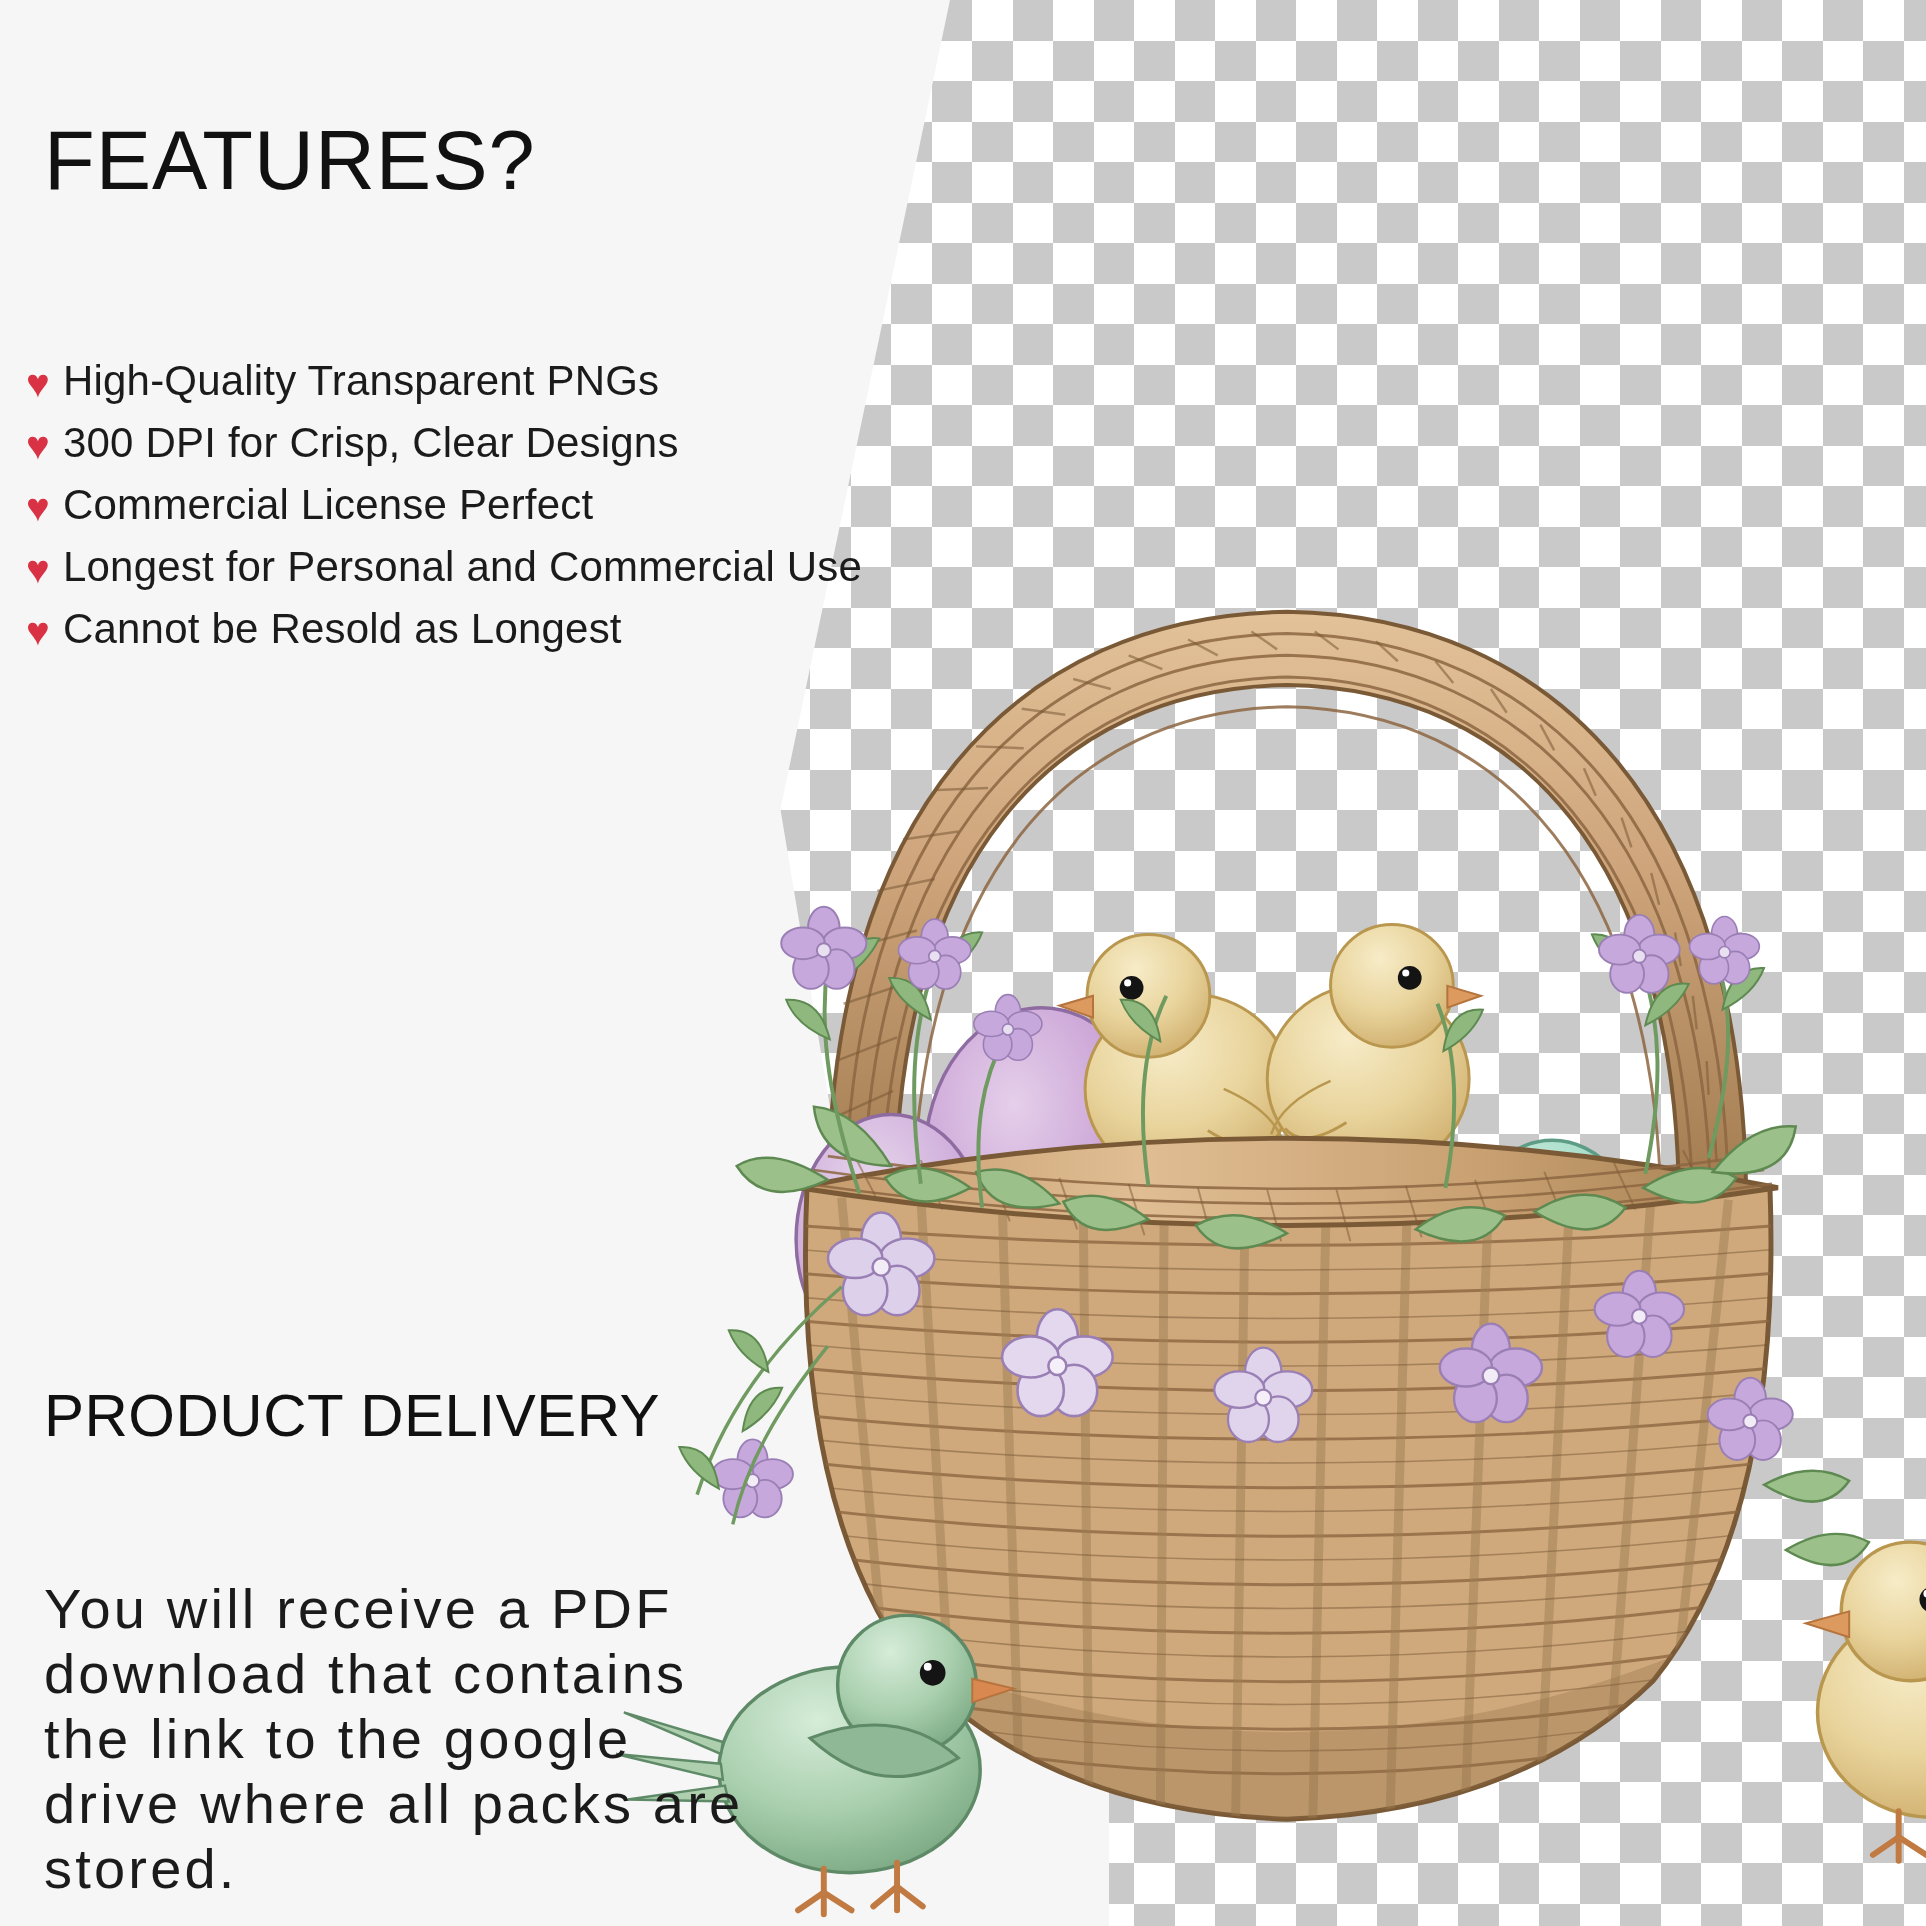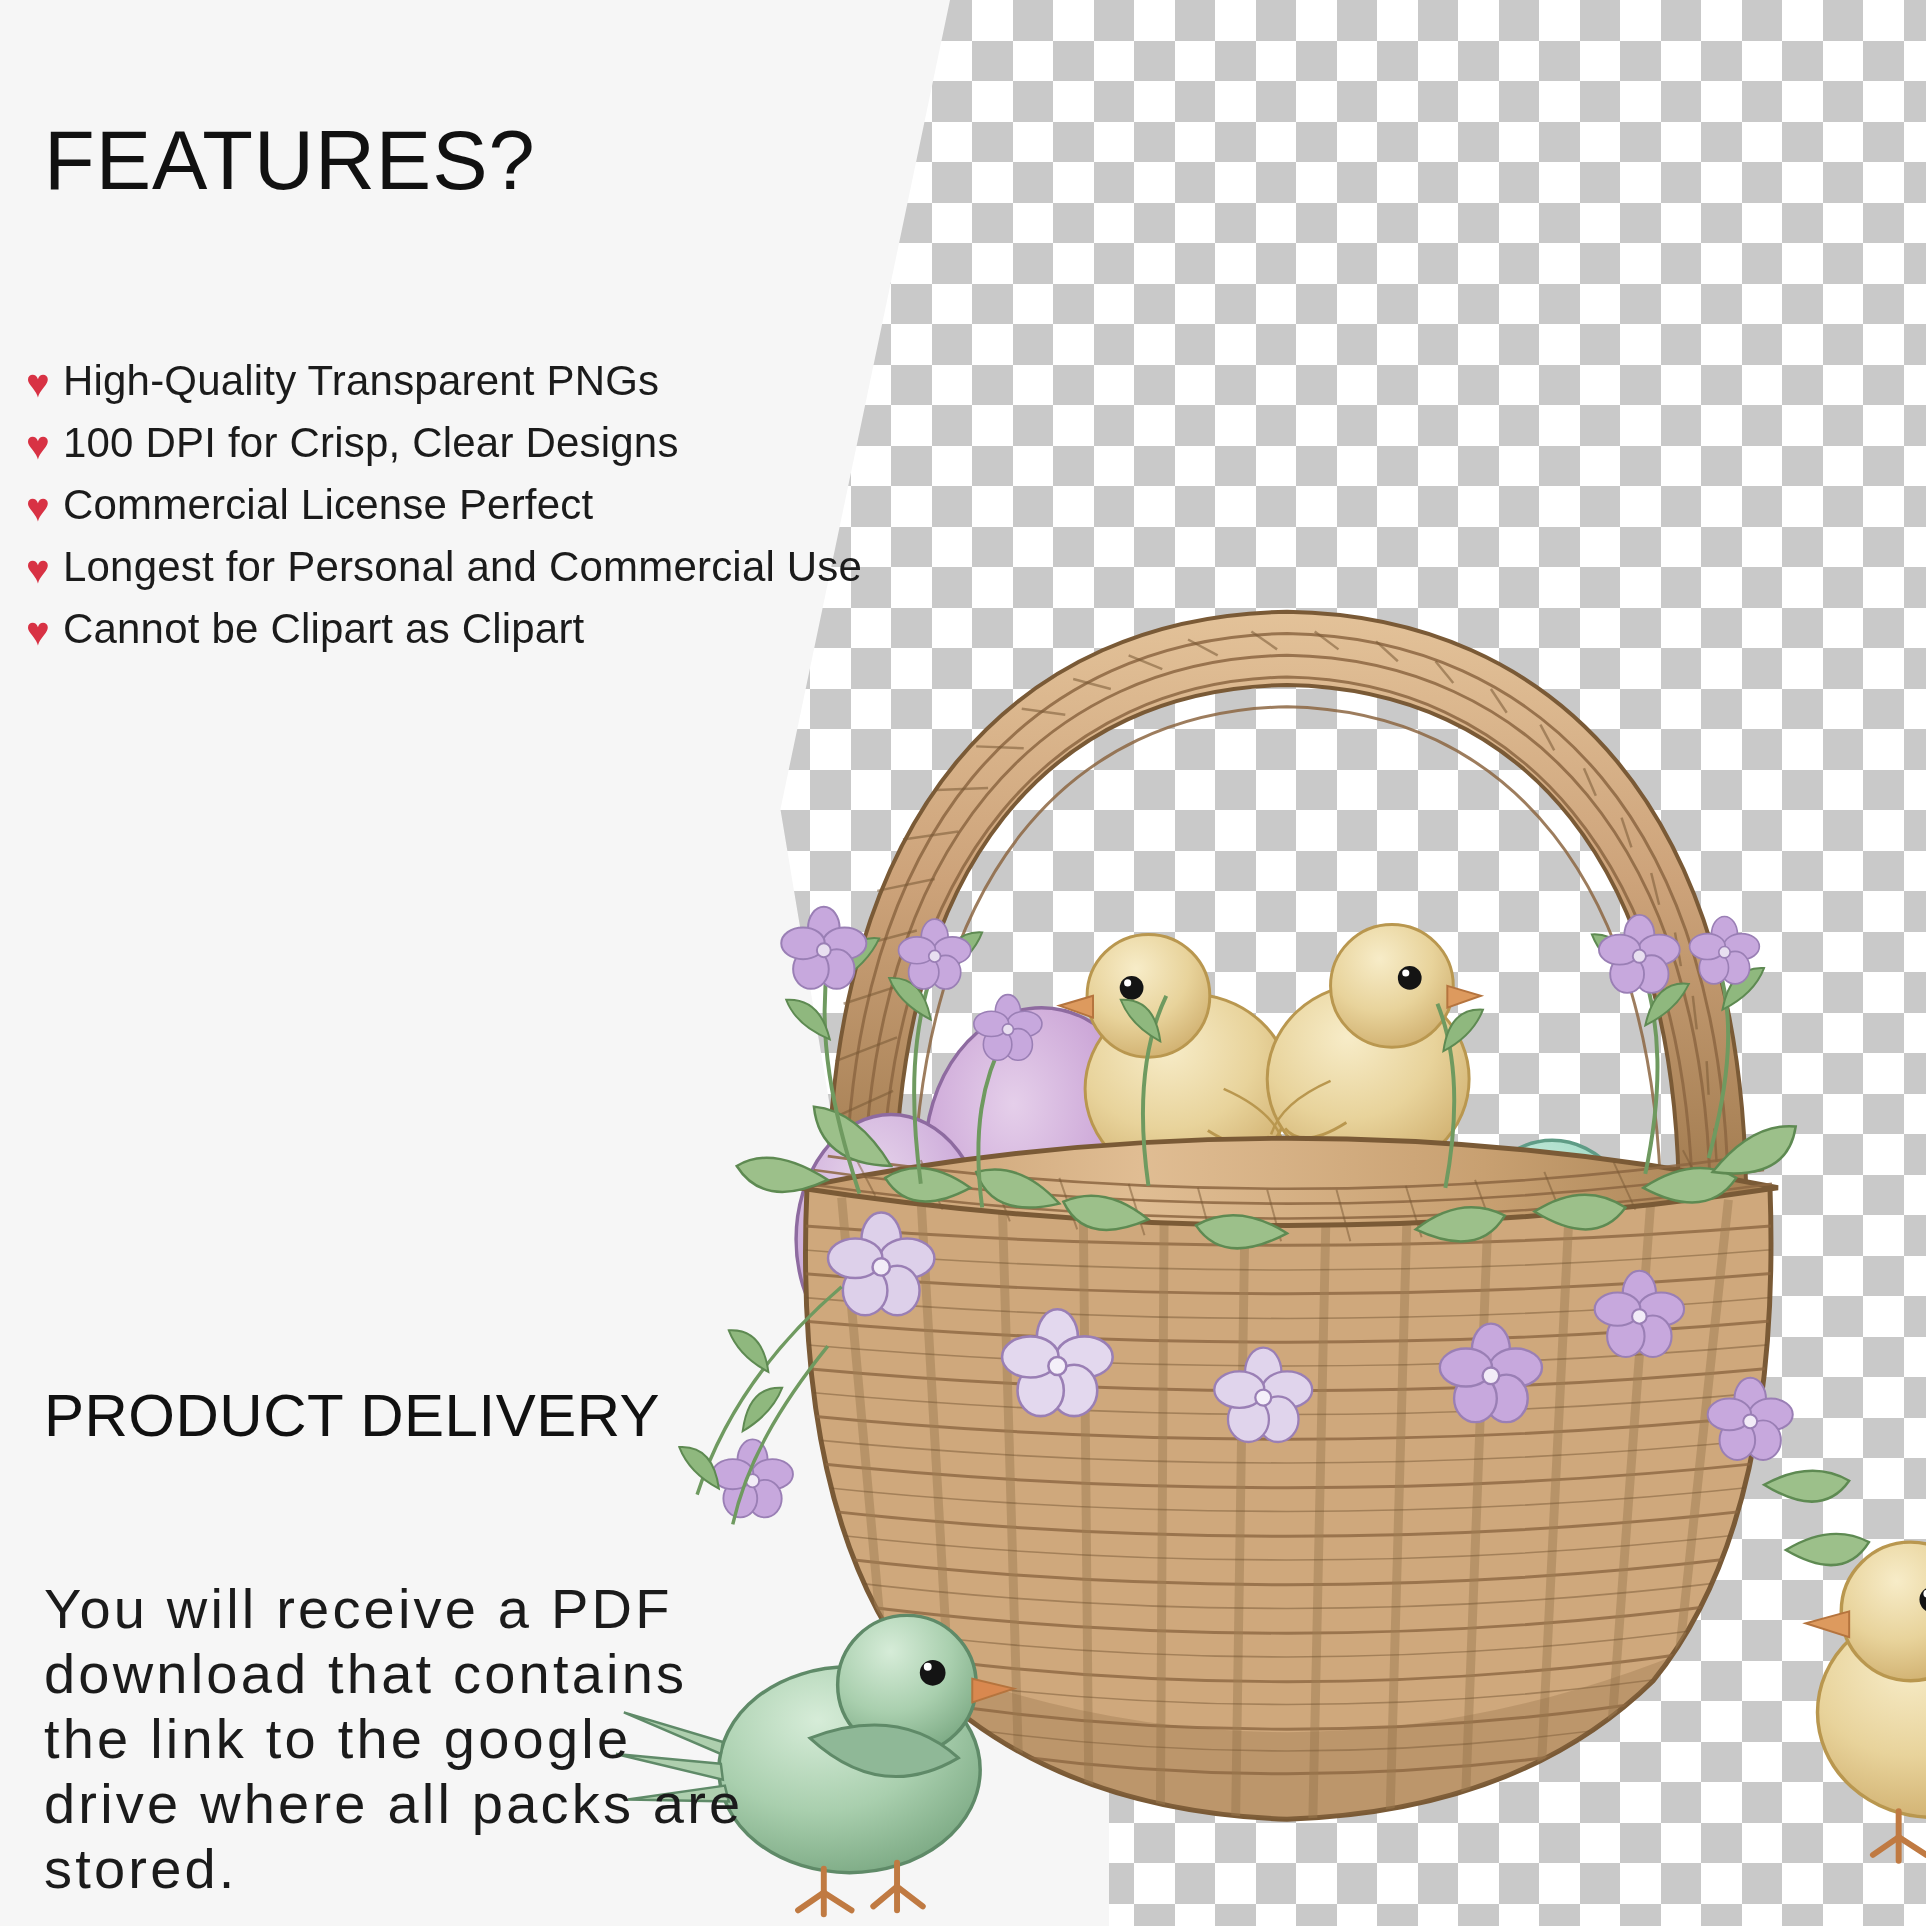--- a/index.html
+++ b/index.html
@@ -478,24 +478,24 @@
       </g>
     </svg>
   </div>
 
   <div class="col">
 
     <div id="title">FEATURES?</div>
 
     <div id="features">
       <span class="feat"><span class="heart">♥</span><span>High-Quality Transparent PNGs</span></span>
-      <span class="feat"><span class="heart">♥</span><span>100 DPI for Crisp, Clear Designs</span></span>
+      <span class="feat"><span class="heart">♥</span><span>300 DPI for Crisp, Clear Designs</span></span>
       <span class="feat"><span class="heart">♥</span><span>Commercial License Perfect</span></span>
       <span class="feat"><span class="heart">♥</span><span>Longest for Personal and Commercial Use</span></span>
-      <span class="feat"><span class="heart">♥</span><span>Cannot be Clipart as Clipart</span></span>
+      <span class="feat"><span class="heart">♥</span><span>Cannot be Resold as Longest</span></span>
     </div>
 
     <div id="delivery-title">PRODUCT DELIVERY</div>
     <div id="delivery-body">You will receive a PDF download that contains the link to the google drive where all packs are stored.</div>
   </div>
 
 </div>
 
 
 </body></html>

